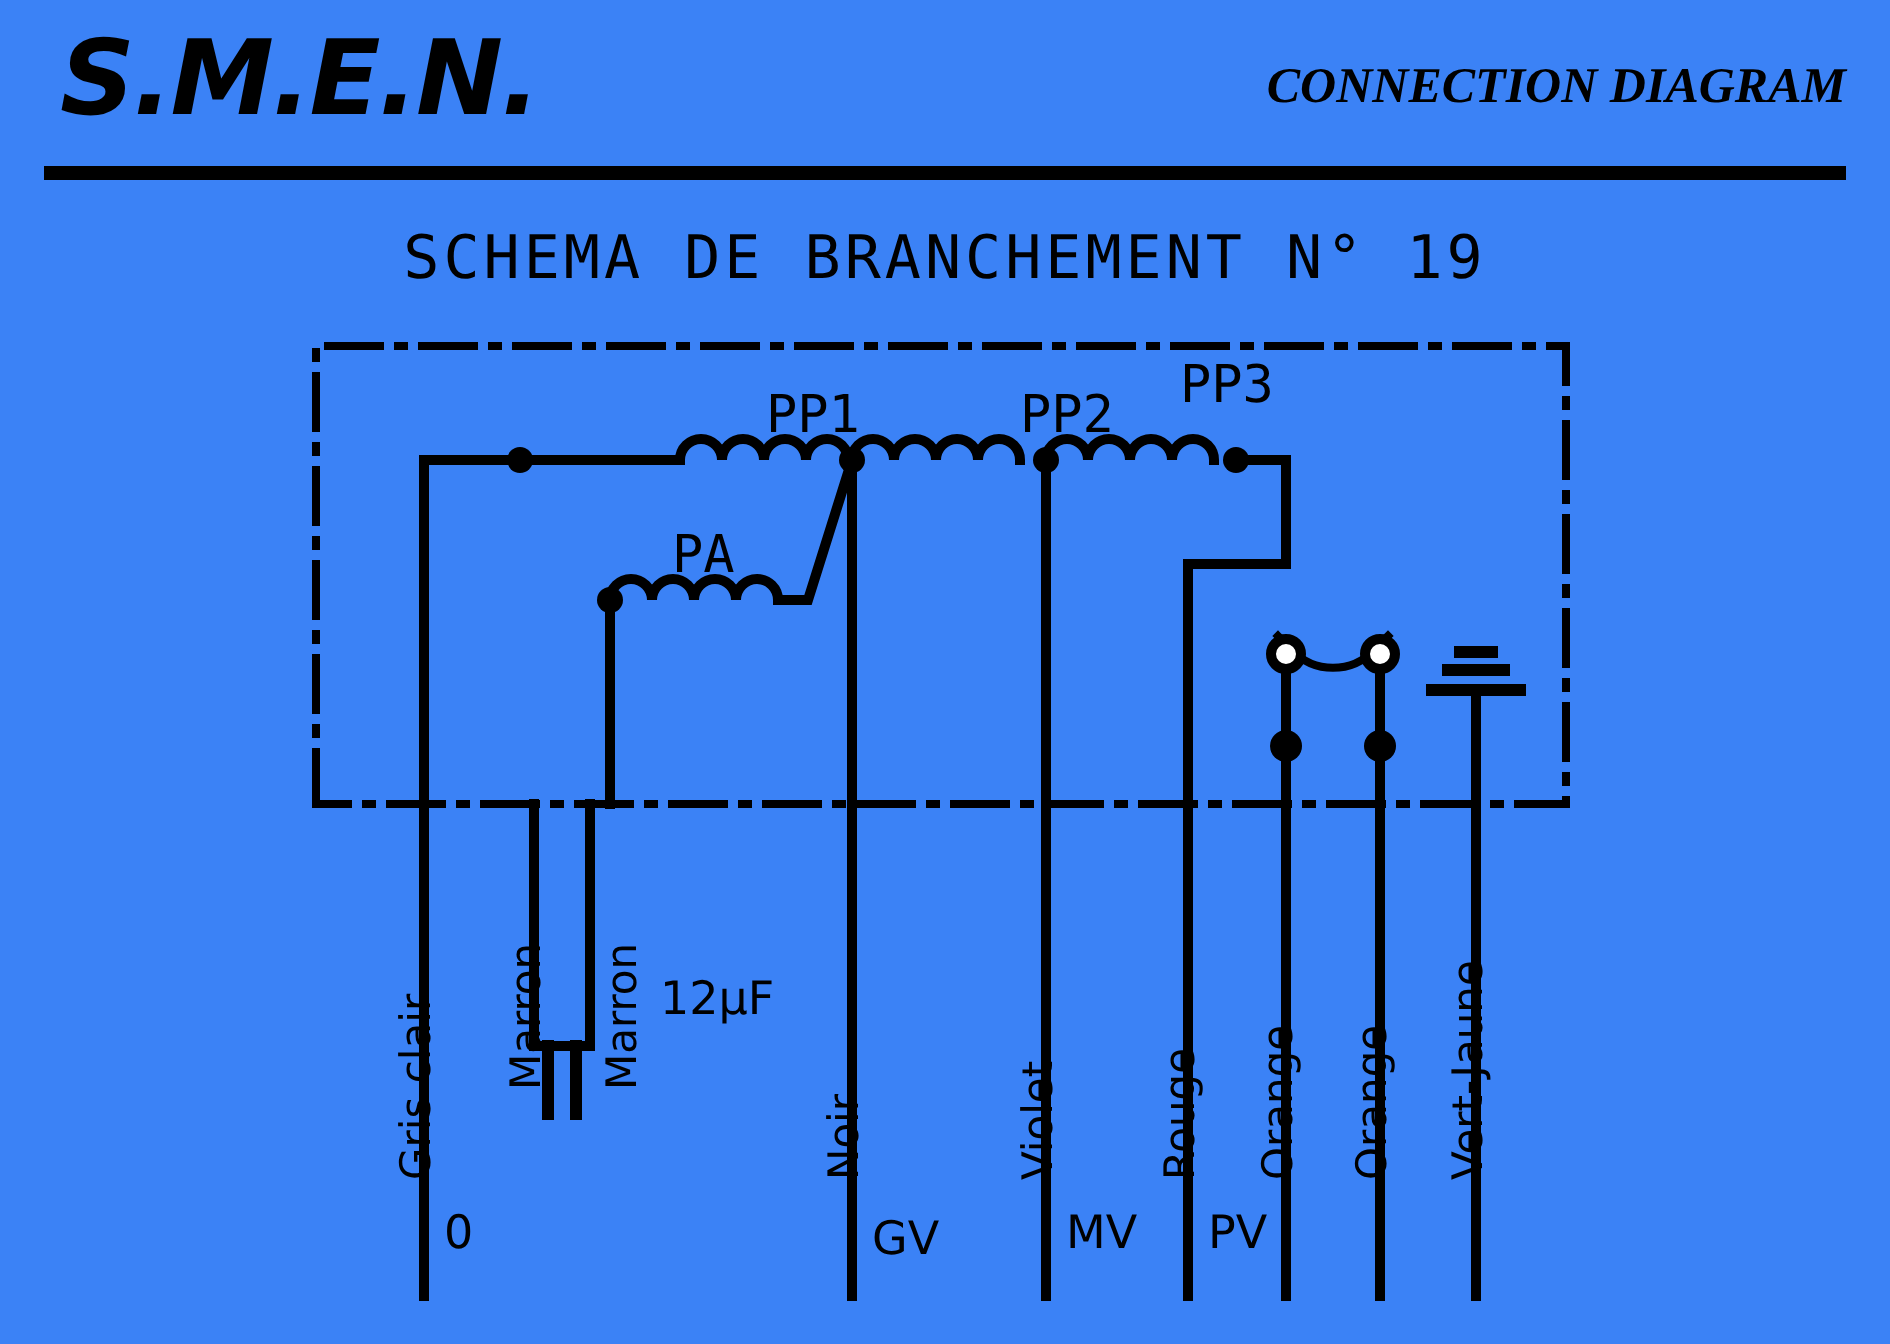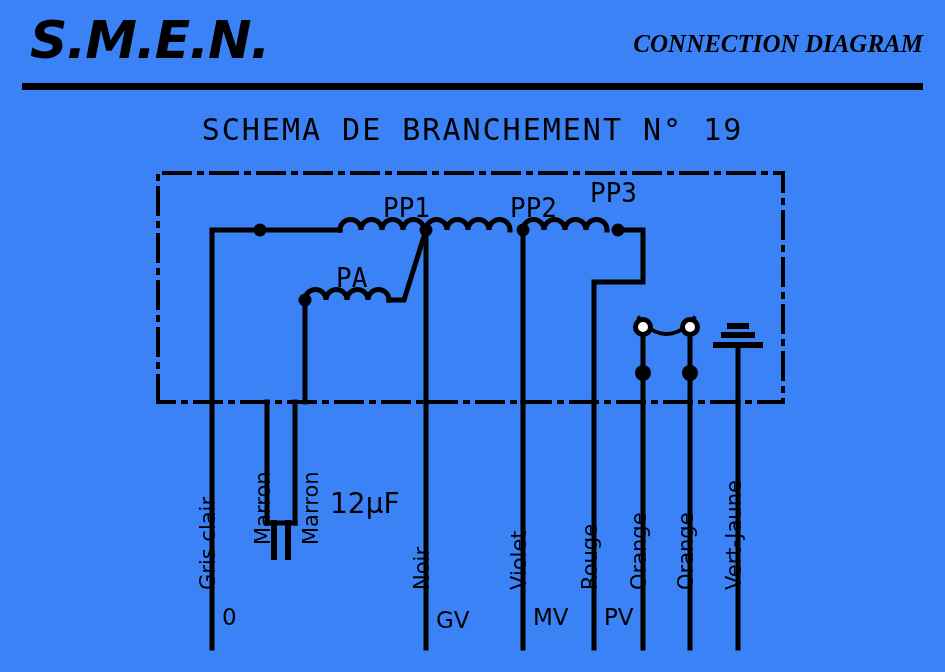--- a/index.html
+++ b/index.html
@@ -108,21 +108,21 @@
   }
   .terminal-label {
     position: absolute;
     font-family: "DejaVu Sans", sans-serif;
     font-size: 23px;
     white-space: nowrap;
   }
   .value-label {
     position: absolute;
     font-family: "DejaVu Sans", sans-serif;
-    font-size: 28px;
+    font-size: 23px;
     white-space: nowrap;
   }
 </style>
 </head>
 <body>
 
 <div id="sheet">
 
   <div id="header">
     <div id="brand">S.M.E.N.</div>

